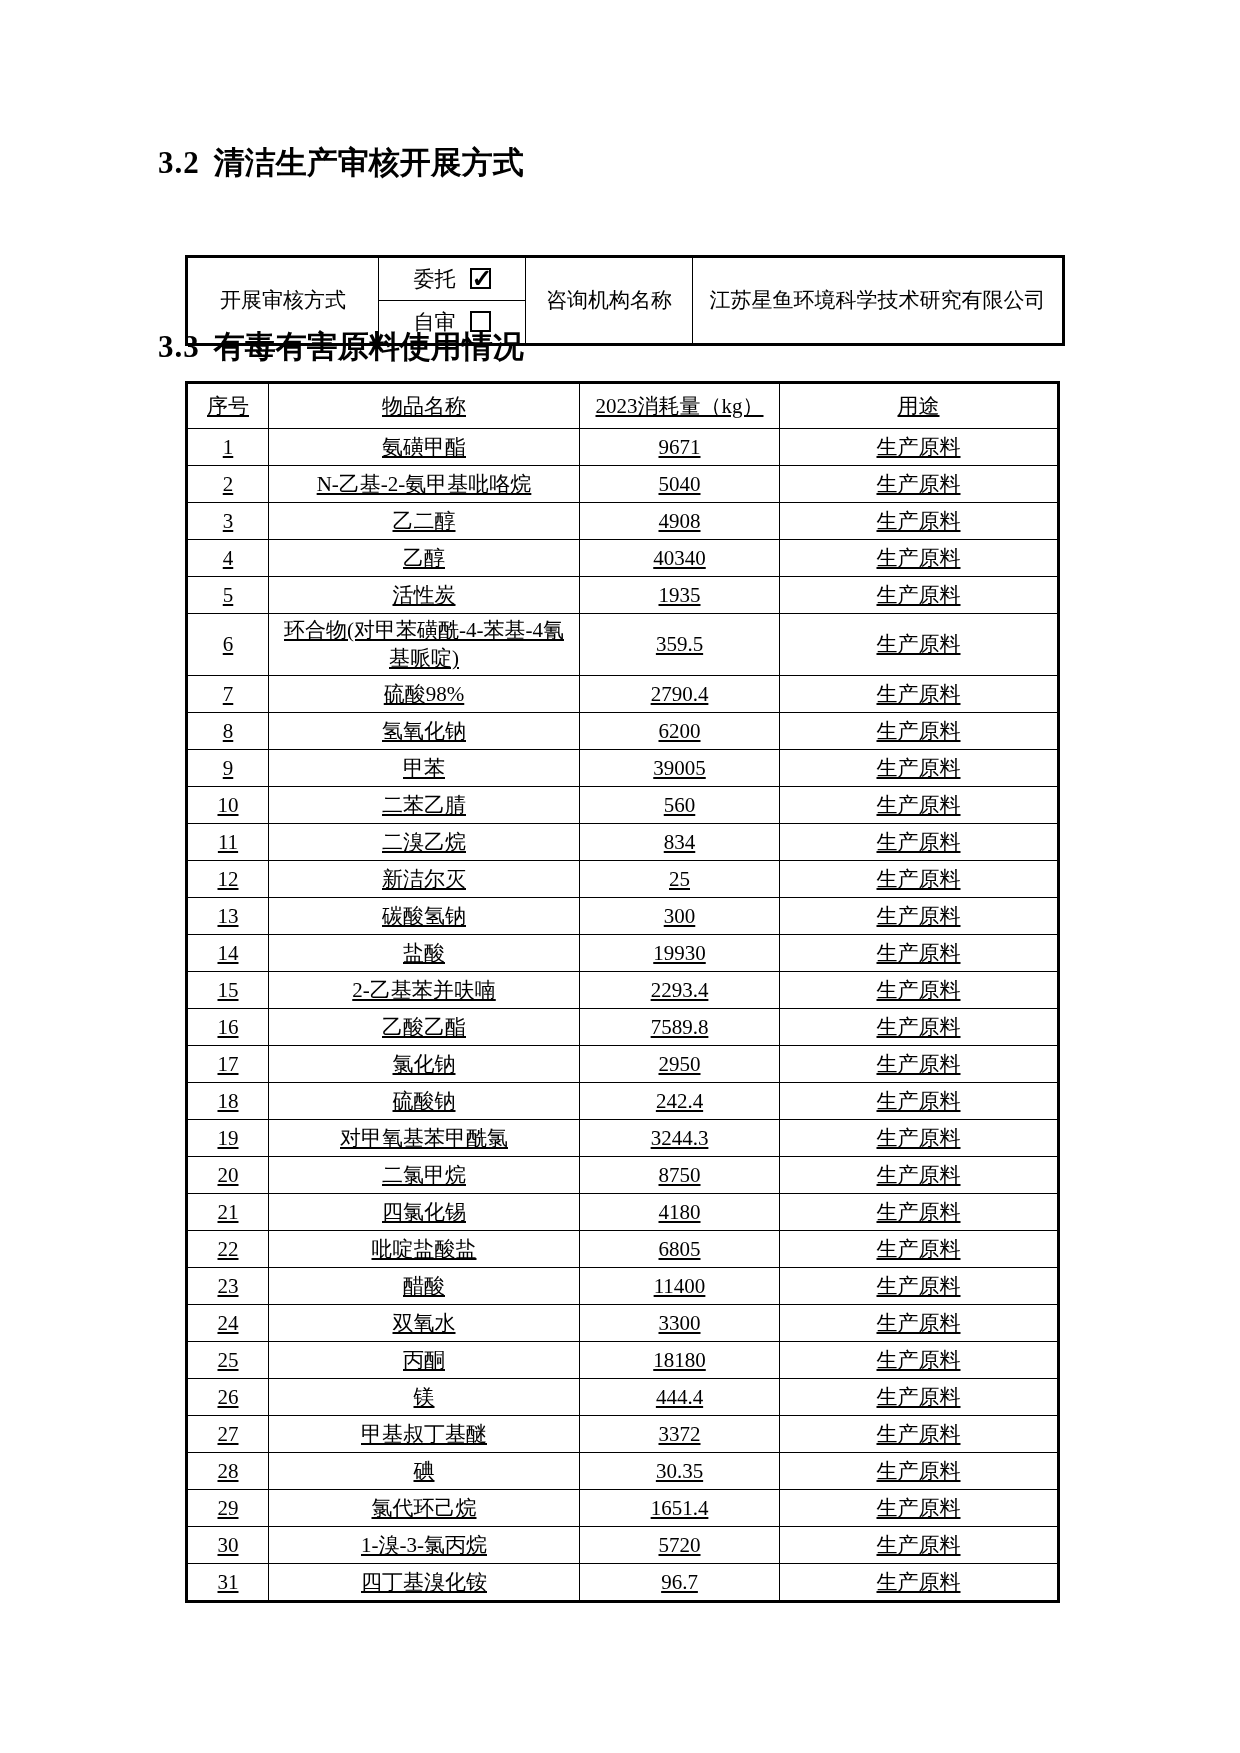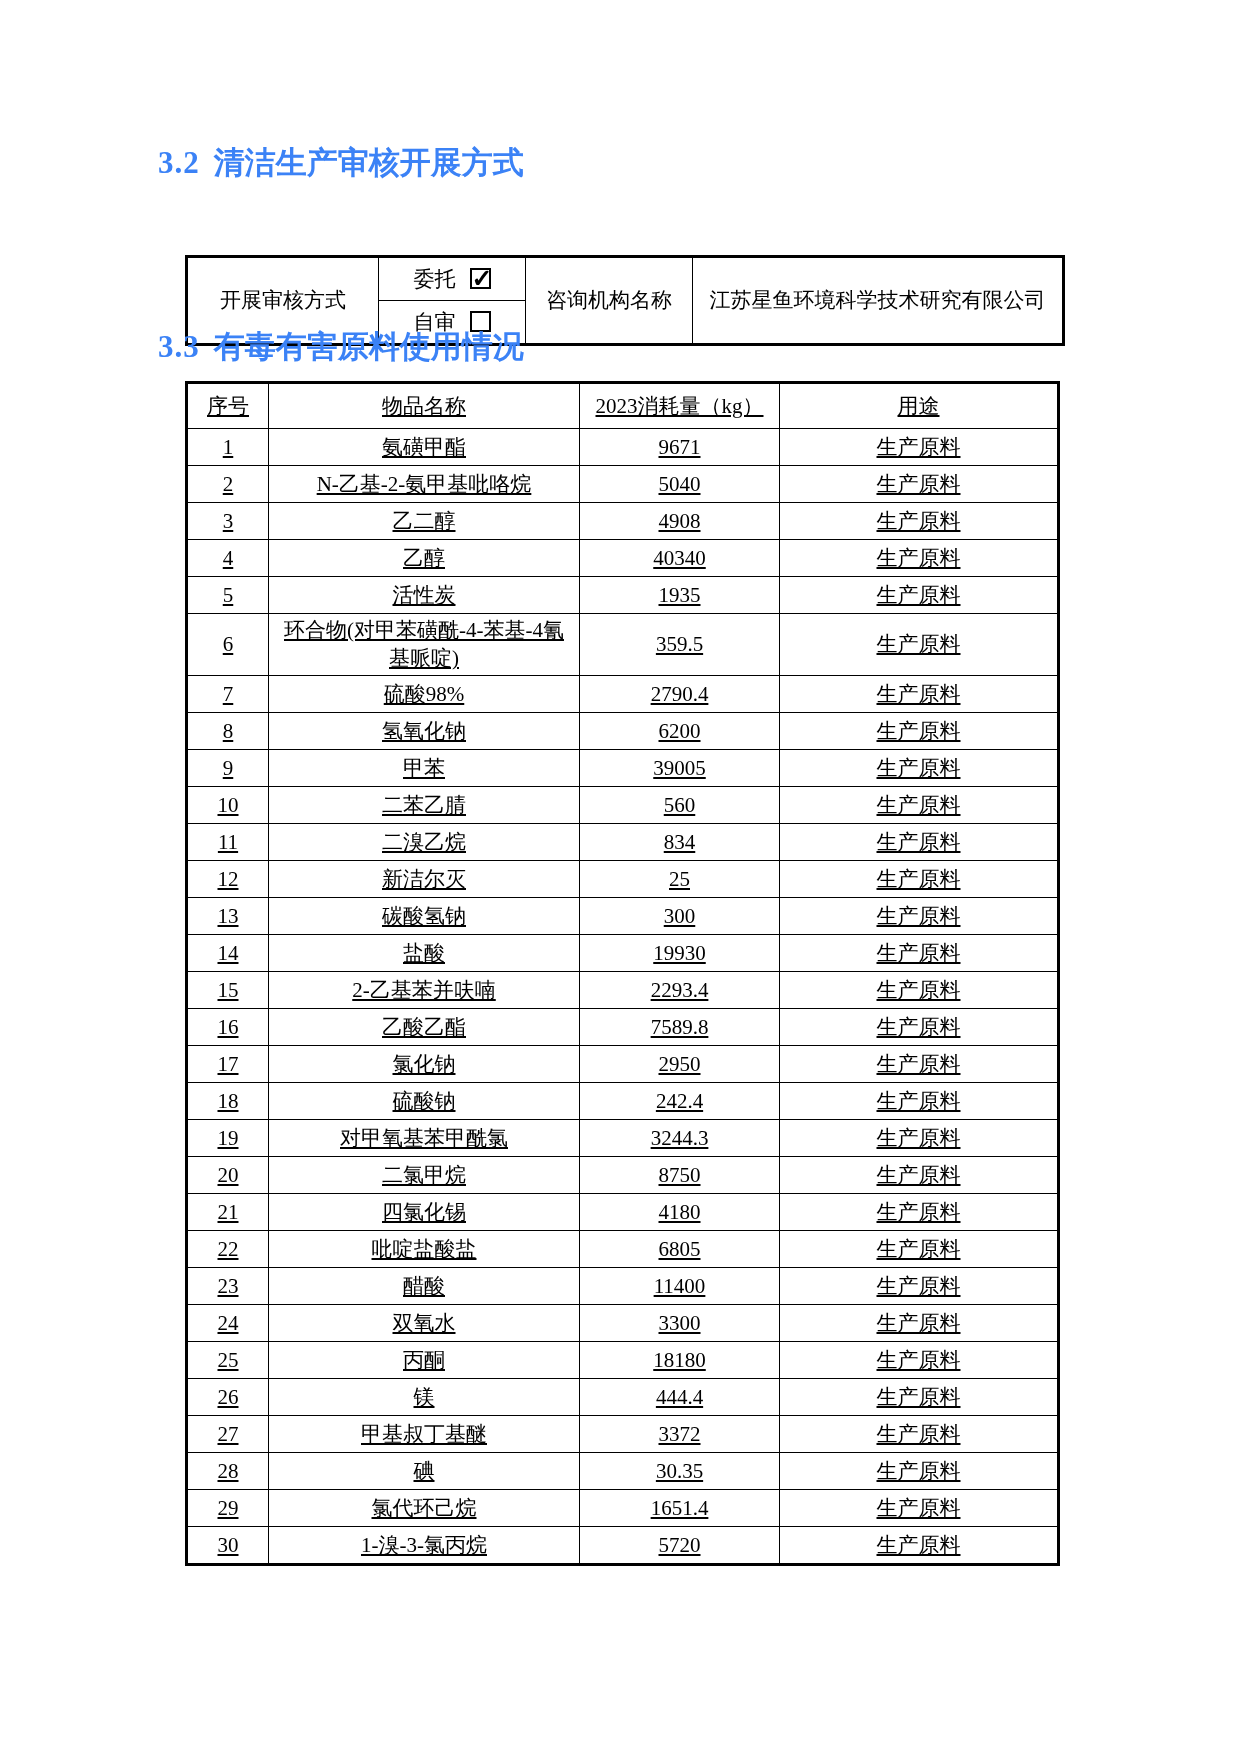--- a/index.html
+++ b/index.html
@@ -12,21 +12,21 @@
     color: #000;
     font-family: "Liberation Serif", "DejaVu Serif", serif;
     overflow: hidden;
   }
   .section-heading {
     position: absolute;
     left: 158px;
     margin: 0;
     font-size: 31px;
     font-weight: bold;
-    color: #3b82f6;
+    color: #000000;
     white-space: nowrap;
   }
   .section-heading .sec-num { margin-right: 14px; letter-spacing: 1px; }
   #heading-3-2 { top: 142px; }
   #heading-3-3 { top: 326px; }
 
   table { border-collapse: collapse; table-layout: fixed; background: #fff; }
   td, th {
     border: 1px solid #000;
     text-align: center;
@@ -302,16 +302,22 @@
           <td>氯代环己烷</td>
           <td>1651.4</td>
           <td>生产原料</td>
         </tr>
         <tr>
           <td>30</td>
           <td>1-溴-3-氯丙烷</td>
           <td>5720</td>
           <td>生产原料</td>
         </tr>
+        <tr>
+          <td>31</td>
+          <td>四丁基溴化铵</td>
+          <td>96.7</td>
+          <td>生产原料</td>
+        </tr>
       </tbody>
   </table>
 
 </div>
 
 </body></html>

